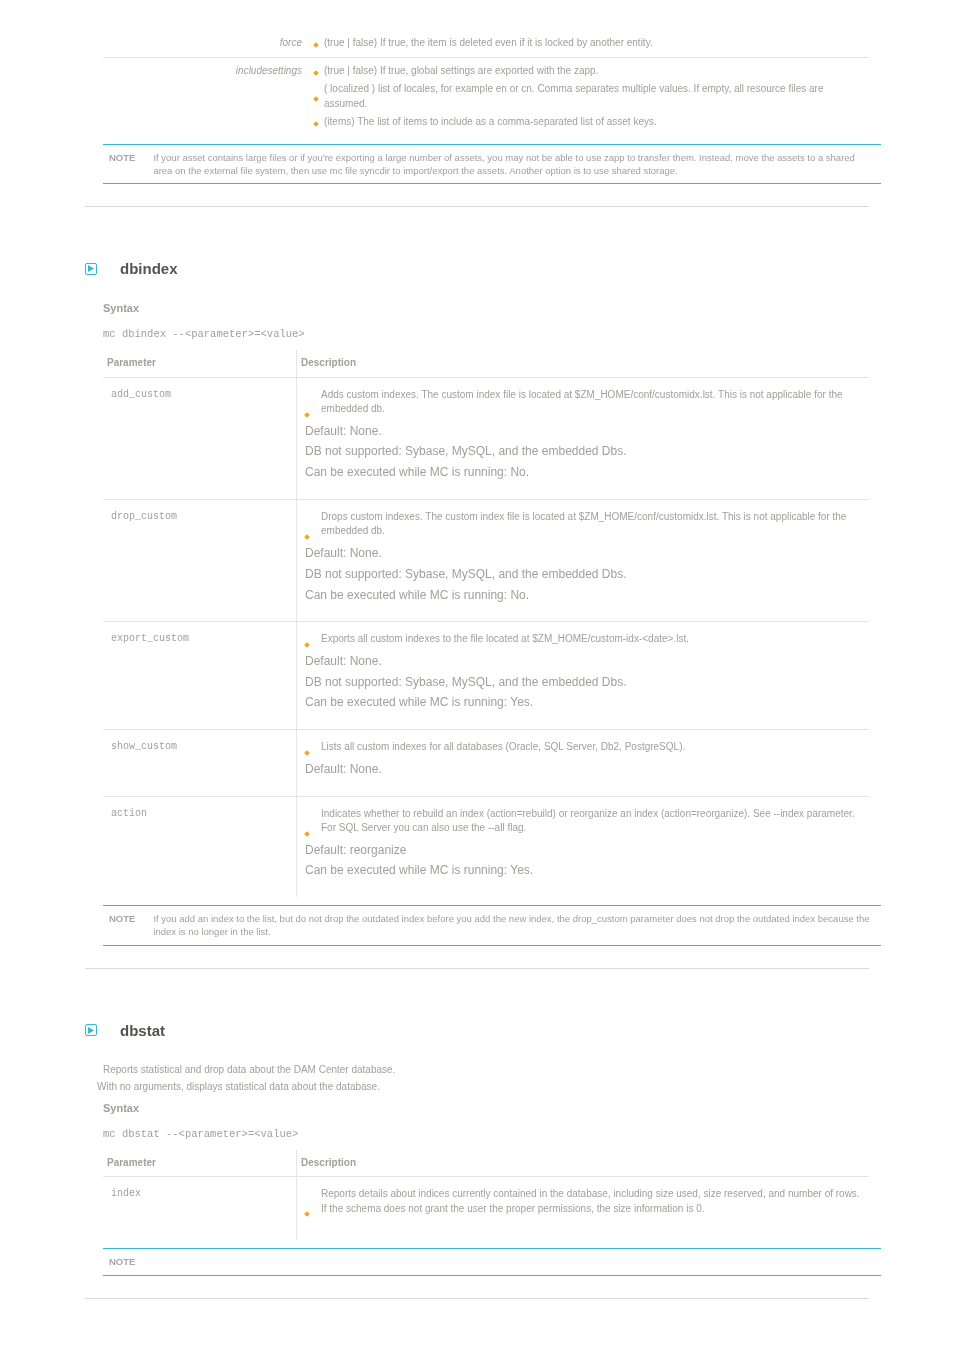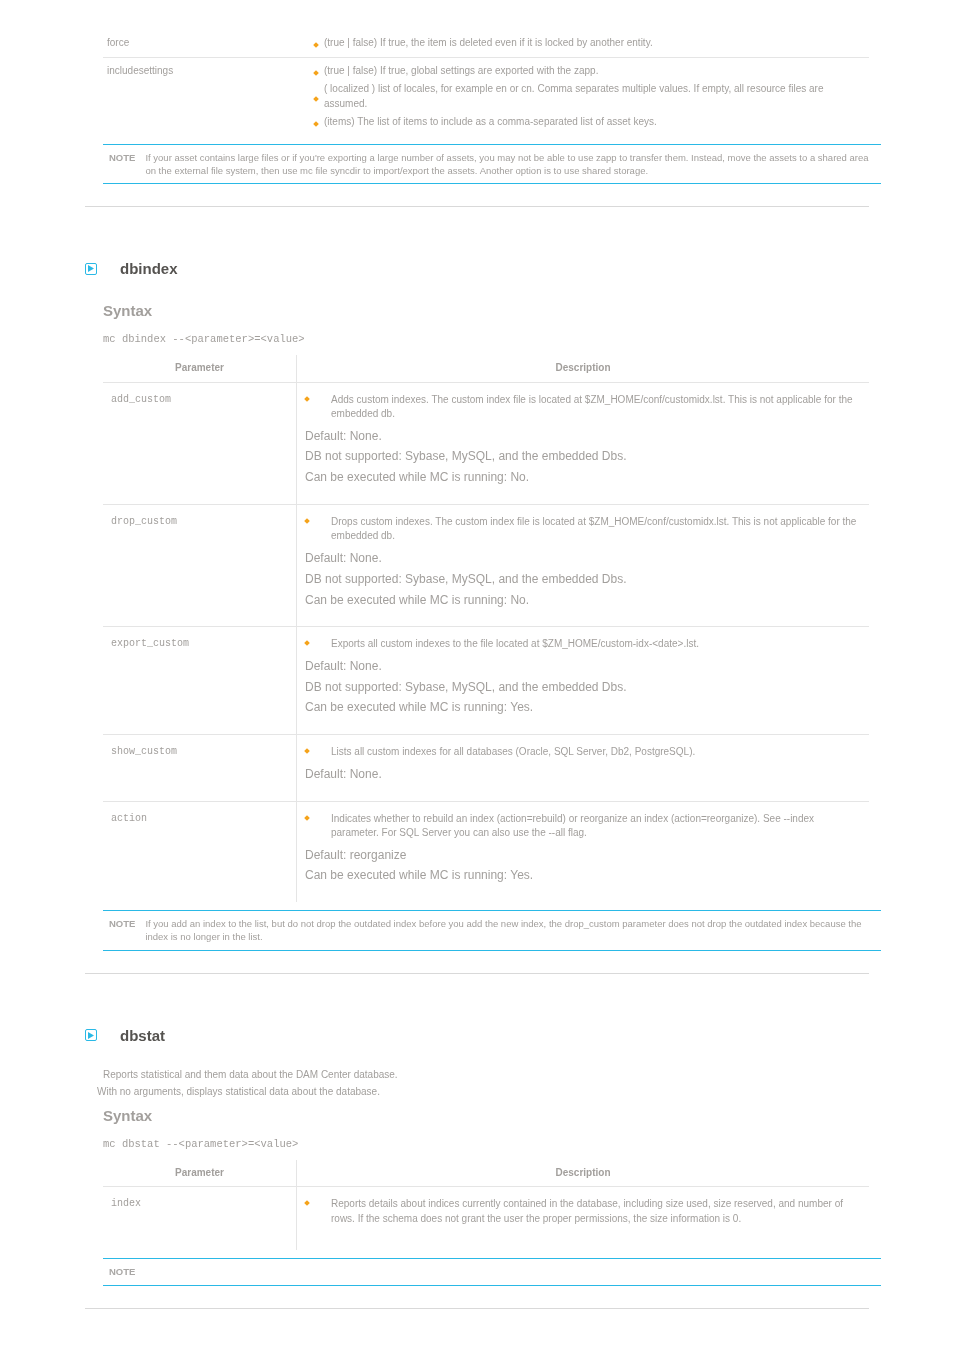--- a/index.html
+++ b/index.html
@@ -21,21 +21,21 @@
     border-collapse: collapse;
     font-size: 10px;
     line-height: 1.45;
   }
   .top-table tr { border-top: 1px solid #e5e5e5; }
   .top-table tr:first-child { border-top: none; }
   .top-table td {
     vertical-align: top;
     padding: 6px 4px 6px 4px;
   }
-  .top-table td.label { width: 195px; text-align: left; padding-right: 8px; }
+  .top-table td.label { width: 195px; text-align: right; padding-right: 8px; font-style: italic; }
   .top-table td.desc { }
   .bullet-item {
     display: flex;
     align-items: center;
     gap: 6px;
     margin-bottom: 4px;
   }
   .bullet-item:last-child { margin-bottom: 0; }
   .diamond {
     flex: 0 0 auto;
@@ -46,21 +46,21 @@
     margin-top: 4px;
   }
   .cyan-note {
     border-top: 1px solid #2ab9e6;
     border-bottom: 1px solid #2ab9e6;
     padding: 6px 6px;
     margin-top: 8px;
     font-size: 9.5px;
     line-height: 1.4;
     display: flex;
-    gap: 10px;
+    gap: 18px;
     width: calc(100% - 18px);
     margin-left: 18px;
   }
   .cyan-note .note-label {
     flex: 0 0 auto;
     font-weight: bold;
     color: #a9a7a5;
   }
   .section-close {
     border: none;
@@ -87,58 +87,58 @@
     border: 1px solid #2ab9e6;
     border-radius: 2px;
     display: flex;
     align-items: center;
     justify-content: center;
     box-sizing: border-box;
   }
   .play-badge svg { display: block; }
   .syntax-heading {
     font-weight: bold;
-    font-size: 15px;
+    font-size: 11px;
     color: #a29f9c;
     margin: 10px 0 4px 18px;
   }
   .syntax-code {
     margin: 14px 0 10px 18px;
     font-family: "Courier New", monospace;
     font-size: 10.5px;
     color: #a29f9c;
   }
   
   .params-table {
     width: calc(100% - 18px);
     margin-left: 18px;
     border-collapse: collapse;
     font-size: 10px;
     line-height: 1.45;
   }
   .params-table th {
     font-weight: bold;
-    text-align: center;
+    text-align: left;
     padding: 6px 4px;
     color: #a29f9c;
     border-bottom: 1px solid #e5e5e5;
   }
   .params-table th.col-param { width: 185px; border-right: 1px solid #e5e5e5; }
   .params-table tr.body-row { border-top: 1px solid #e5e5e5; }
   .params-table tr.body-row:first-of-type { border-top: none; }
   .params-table td { vertical-align: top; padding: 10px 8px 18px 8px; margin-top: 20px; }
   .params-table td.param-name {
     font-family: "Courier New", monospace;
     border-right: 1px solid #e5e5e5;
     color: #a29f9c;
   }
   .param-desc-head {
     display: flex;
-    align-items: flex-start;
-    gap: 22px;
+    align-items: flex-end;
+    gap: 12px;
     margin-bottom: 6px;
   }
   .param-default,
   .param-extra {
     font-size: 12px;
     margin-top: 4px;
     line-height: 1.4;
   }
 </style>
 </head>
@@ -268,21 +268,21 @@
       </div>
       <hr class="section-close">
       <div class="sec-head">
         <span class="play-badge">
           <svg width="6" height="7" viewBox="0 0 6 7">
             <polygon points="0,0 6,3.5 0,7" fill="#2ab9e6"></polygon>
           </svg>
         </span>
         <h2>dbstat</h2>
       </div>
-      <div style="font-size: 10px; margin: 0px 0px 6px 18px;">Reports statistical and them data about the DAM Center database.</div>
+      <div style="font-size: 10px; margin: 0px 0px 6px 18px;">Reports statistical and drop data about the DAM Center database.</div>
       <div style="font-size: 10px; margin: 0px 0px 6px 12px;">With no arguments, displays statistical data about the database.</div>
       <div class="syntax-heading">Syntax</div>
       <div class="syntax-code">mc dbstat --&lt;parameter&gt;=&lt;value&gt;</div>
       <table class="params-table">
         <thead>
           <tr>
             <th class="col-param">Parameter</th>
             <th>Description</th>
           </tr>
         </thead>

